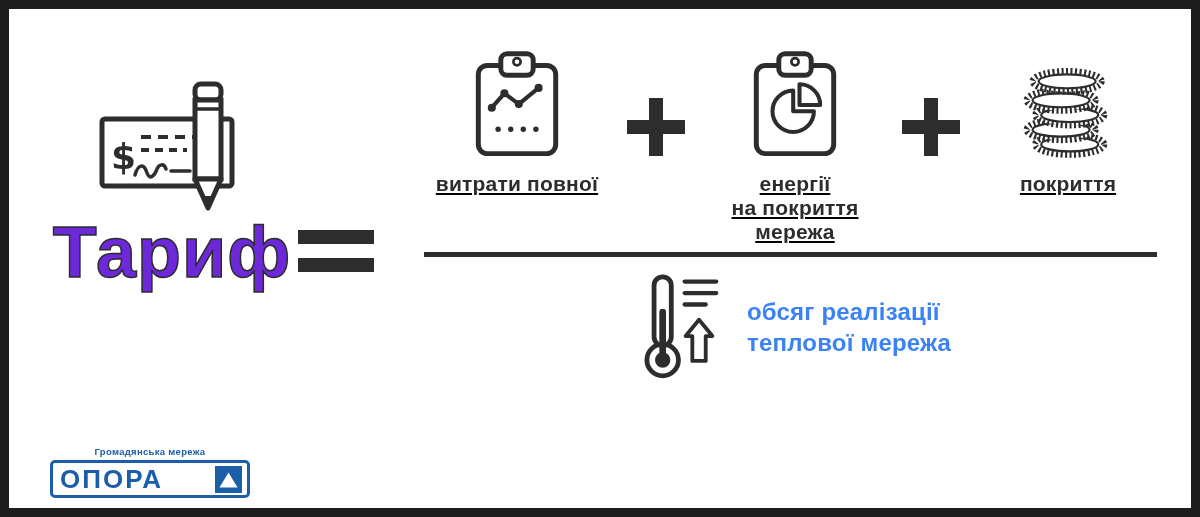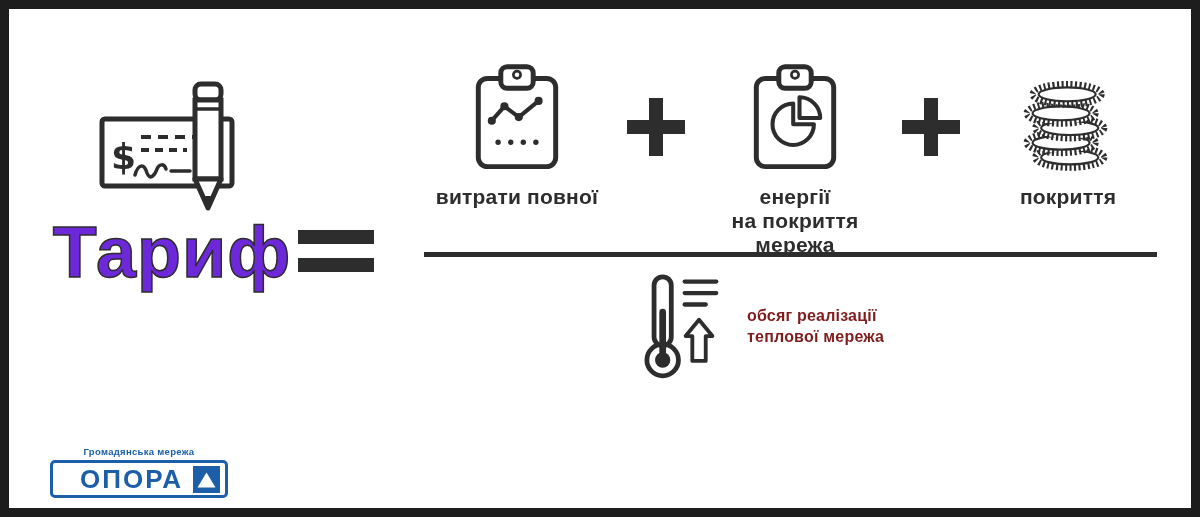--- a/index.html
+++ b/index.html
@@ -17,21 +17,21 @@
     margin-top:2px; font-size:72px; font-weight:bold; color:#6d28d9;
     letter-spacing:1px; line-height:1; -webkit-text-stroke:1.5px #2d2d2d;
   }
 
   
   .equals { position:absolute; left:289px; top:221px; width:76px; }
   .equals .bar { height:14px; background:#2d2d2d; }
   .equals .bar + .bar { margin-top:14px; }
 
   
-  .term { position:absolute; top:52px; width:210px; display:flex; flex-direction:column; align-items:center; }
+  .term { position:absolute; top:39px; width:210px; display:flex; flex-direction:column; align-items:center;text-decoration:underline; }
   .term-1 { left:403px; }
   .term-2 { left:681px; }
   .term-3 { left:954px; }
   .term-icon { height:112px; display:flex; align-items:flex-end; justify-content:center; }
   .term-label {
     margin-top:12px; font-size:21px; font-weight:bold; color:#2d2d2d;
     text-align:center; line-height:1.14; letter-spacing:0.2px;
   }
 
   
@@ -39,32 +39,32 @@
   .plus-1 { left:618px; }
   .plus-2 { left:893px; }
   .plus .h { position:absolute; left:0; top:22px; width:58px; height:14px; background:#2d2d2d; }
   .plus .v { position:absolute; left:22px; top:0; width:14px; height:58px; background:#2d2d2d; }
 
   
   .fraction-line { position:absolute; left:415px; top:243px; width:733px; height:5px; background:#2d2d2d; }
 
   
   .denominator { position:absolute; left:623px; top:261px; height:114px; display:flex; align-items:center; gap:24px; }
-  .denominator-label { font-size:16px; font-weight:bold; color:#7f1d1d; line-height:1.3; letter-spacing:0.2px; }
-
-  
-  .logo { position:absolute; left:41px; top:437px; width:178px; }
+  .denominator-label { font-size:24px; font-weight:bold; color:#3b82f6; line-height:1.3; letter-spacing:0.2px; }
+
+  
+  .logo { position:absolute; left:41px; top:437px; width:200px; }
   .logo-tagline {
     color:#1c5fa8; font-size:9.5px; font-weight:bold; text-align:center;
     letter-spacing:0.3px; margin-bottom:3px; white-space:nowrap;
   }
   .logo-box {
     height:38px; border:3px solid #1c5fa8; border-radius:5px;
     display:flex; align-items:center; justify-content:space-between;
-    padding:2px 5px 2px 27px; background:#fff;
+    padding:2px 5px 2px 7px; background:#fff;
   }
   .logo-name { font-size:26px; font-weight:bold; color:#1c5fa8; letter-spacing:2px; line-height:1; }
   .logo-mark { width:27px; height:27px; background:#1c5fa8; display:flex; align-items:center; justify-content:center; }
 
   svg { display:block; }
 </style>
 </head>
 <body>
 
 <div class="canvas">

